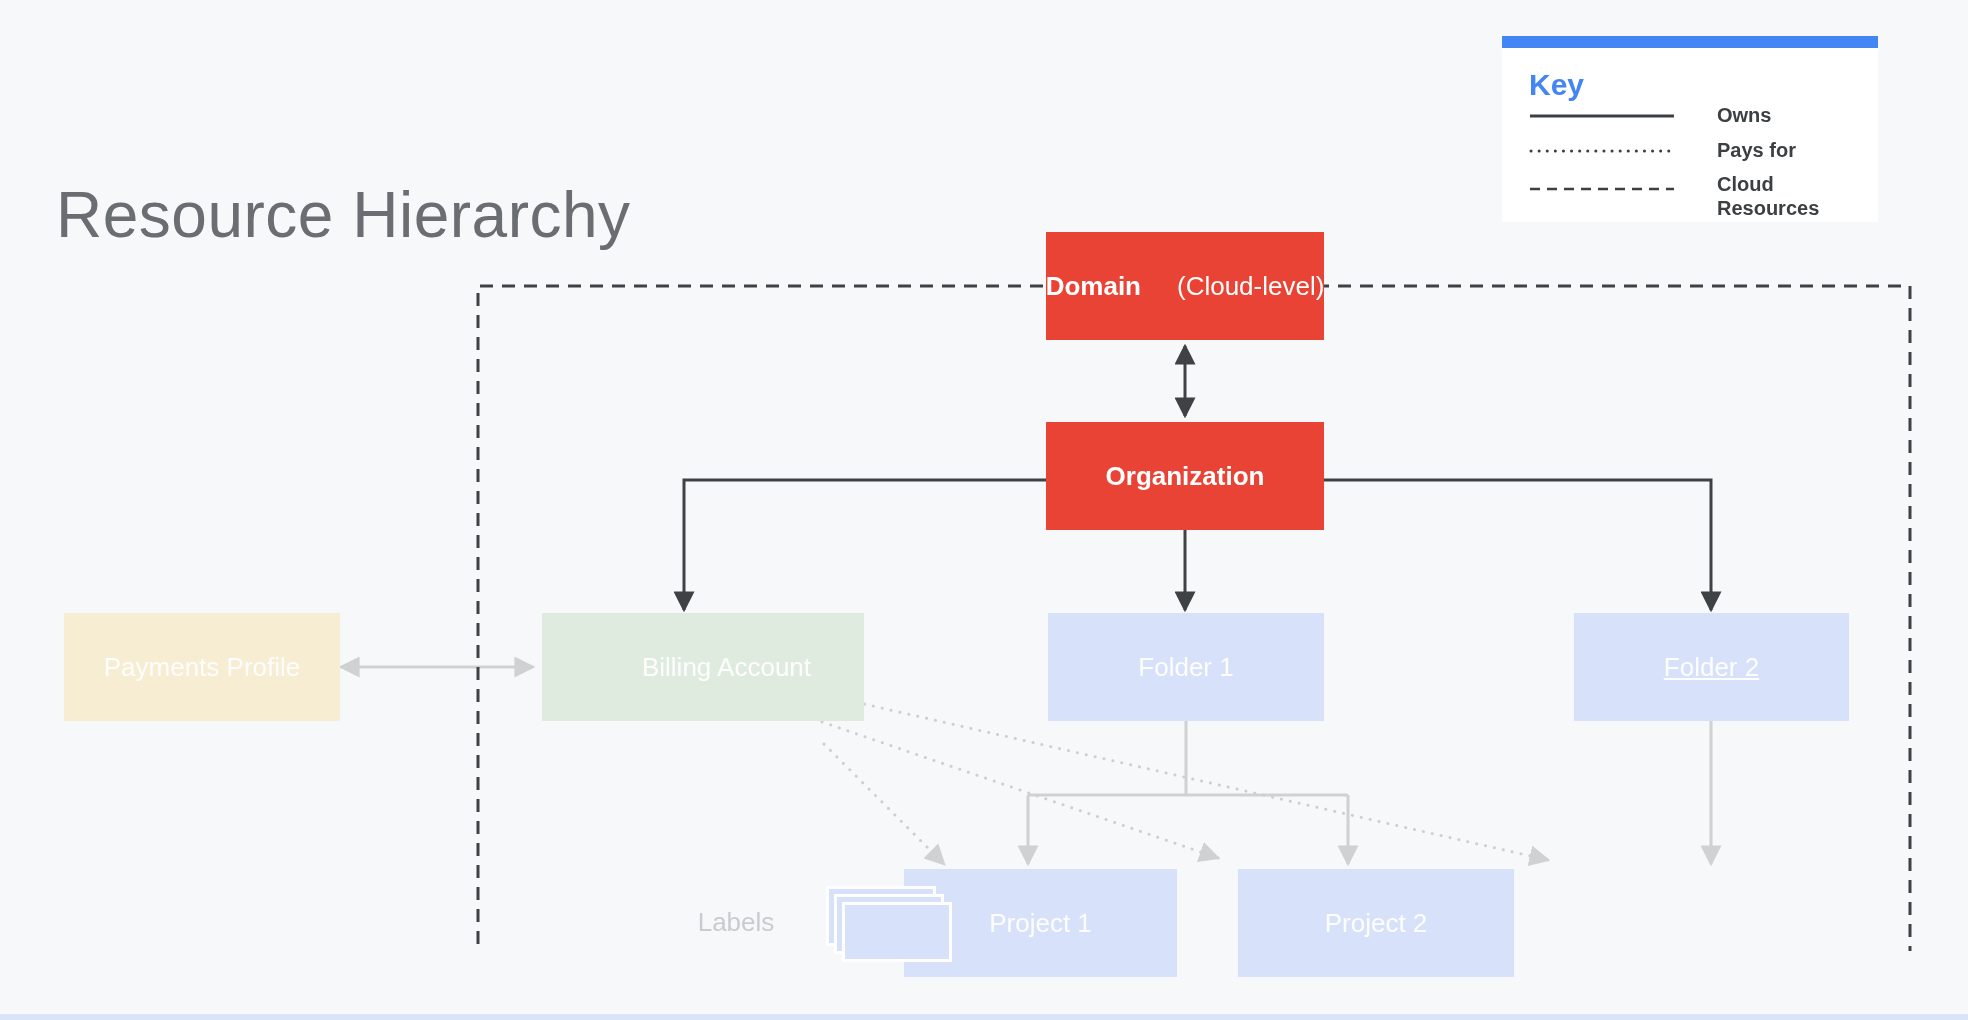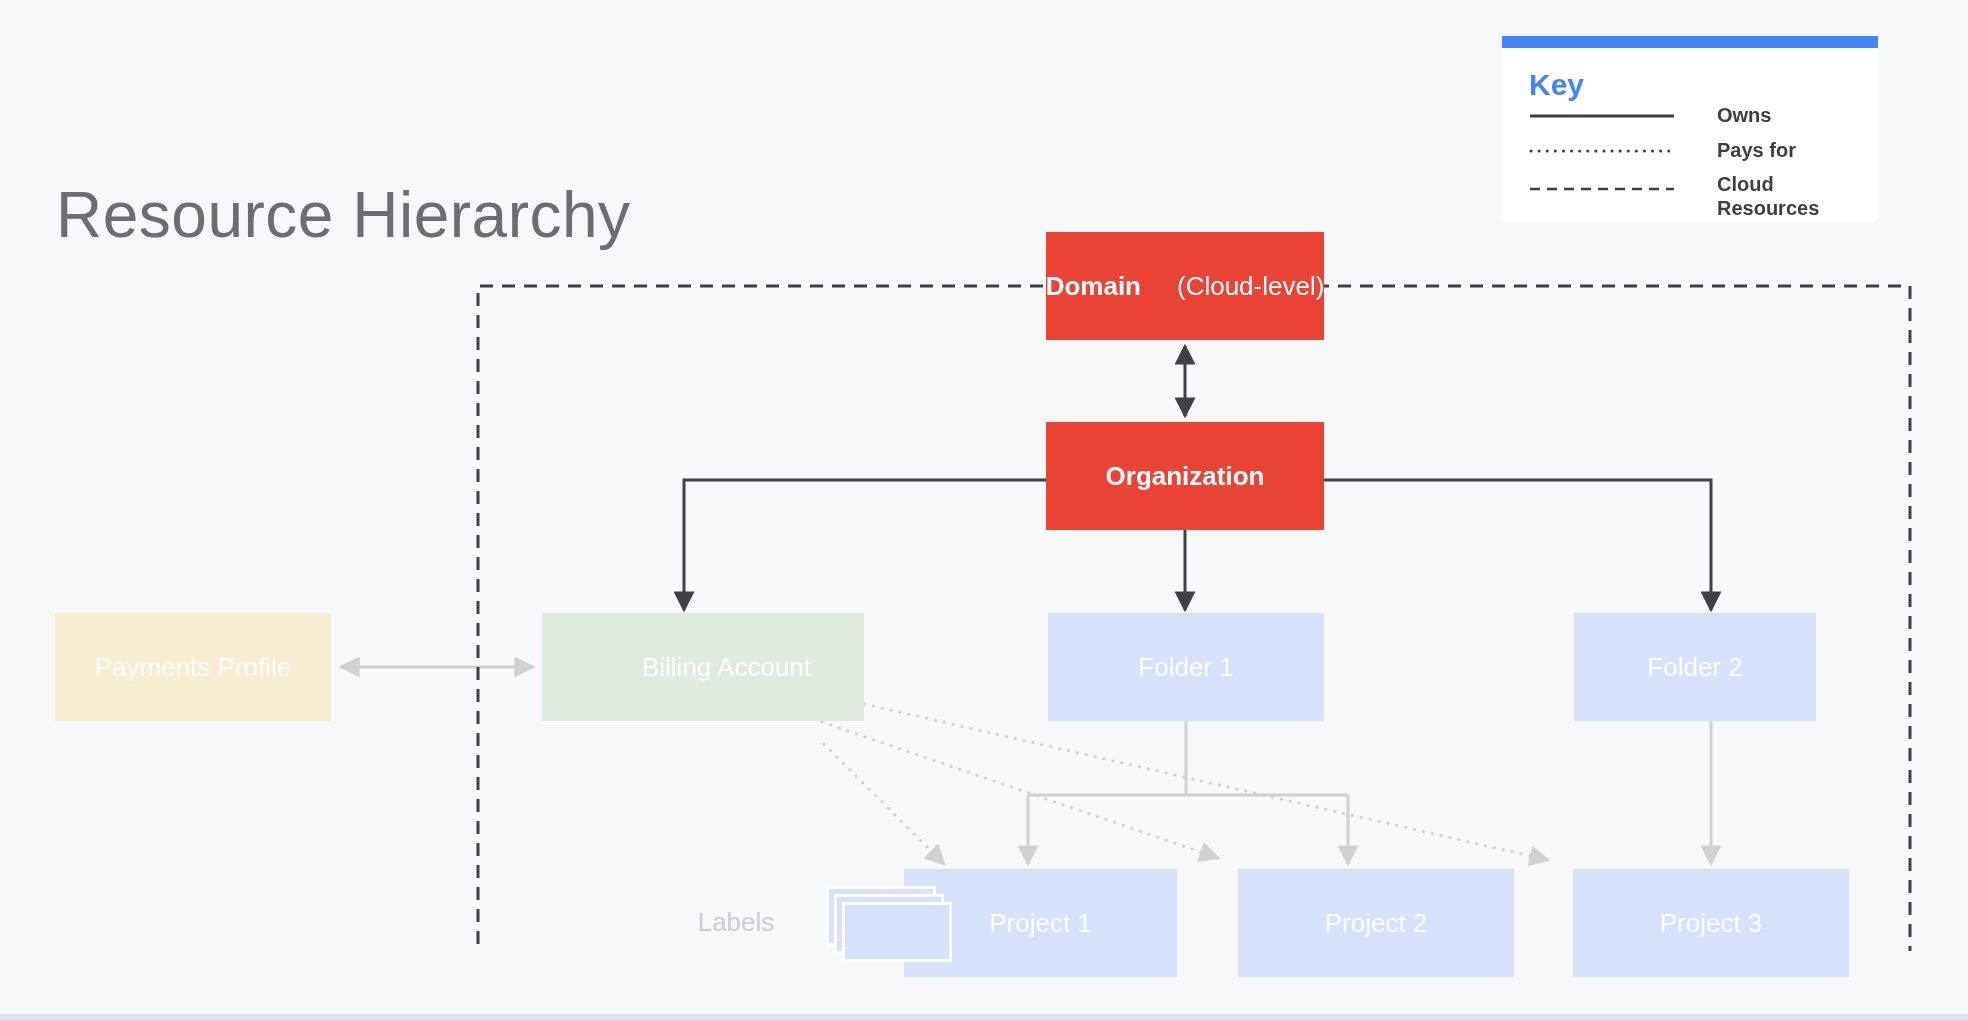--- a/index.html
+++ b/index.html
@@ -14,29 +14,29 @@
   .layer{position:absolute;left:0;top:0;width:1968px;height:1020px;z-index:1;}
 
   .page-title{position:absolute;left:56px;top:178px;font-size:64px;font-weight:400;
               color:var(--title-gray);z-index:2;letter-spacing:.5px;}
 
   .node{position:absolute;display:flex;align-items:center;justify-content:center;
         font-size:26px;color:var(--node-text);z-index:2;white-space:nowrap;}
   .node.red{background:var(--node-red);color:#FFFFFF;}
   .node.blue{background:var(--node-blue);}
   .node.green{background:var(--node-green);}
-  .node.tan{background:var(--node-tan);}
+  .node.tan{background:var(--node-tan);margin-left:9px;}
   .bold{font-weight:bold;}
 
   .n-domain{left:1046px;top:232px;width:278px;height:108px;gap:36px;}
   .n-org{left:1046px;top:422px;width:278px;height:108px;}
   .n-payments{left:55px;top:613px;width:276px;height:108px;}
   .n-billing{left:542px;top:613px;width:275px;height:108px;padding-left:47px;}
   .n-folder1{left:1048px;top:613px;width:276px;height:108px;}
-  .n-folder2{left:1574px;top:613px;width:242px;height:108px;}
+  .n-folder2{left:1574px;top:613px;width:275px;height:108px;text-decoration:underline;}
   .n-project1{left:904px;top:869px;width:273px;height:108px;}
   .n-project2{left:1238px;top:869px;width:276px;height:108px;}
   .n-project3{left:1573px;top:869px;width:276px;height:108px;}
 
   .key-panel{position:absolute;left:1502px;top:36px;width:376px;height:186px;
              background:var(--panel-white);z-index:2;}
   .key-topbar{position:absolute;left:0;top:0;right:0;height:12px;background:var(--key-blue);}
   .key-title{position:absolute;left:27px;top:32px;font-size:30px;font-weight:bold;color:var(--key-blue);}
   .legend-line{position:absolute;left:27px;width:146px;height:8px;}
   .legend-label{position:absolute;left:215px;width:136px;font-size:20px;font-weight:bold;
@@ -118,23 +118,20 @@
   </div>
   <div class="node blue n-folder2">
     <span>Folder 2</span>
   </div>
   <div class="node blue n-project1">
     <span>Project 1</span>
   </div>
   <div class="node blue n-project2">
     <span>Project 2</span>
   </div>
-  <div class="node blue n-project3">
-    <span>Project 3</span>
-  </div>
 
   <div class="labels-caption">Labels</div>
   <div class="cards">
     <div class="card c1"></div>
     <div class="card c2"></div>
     <div class="card c3"></div>
   </div>
 
   <div class="key-panel">
     <div class="key-topbar"></div>

